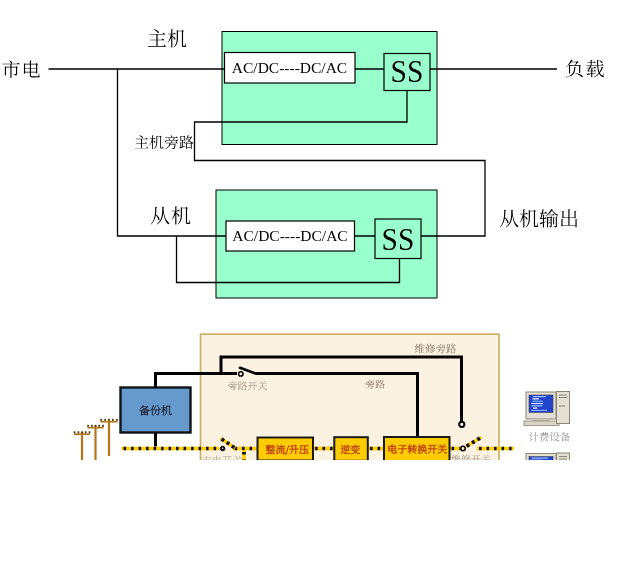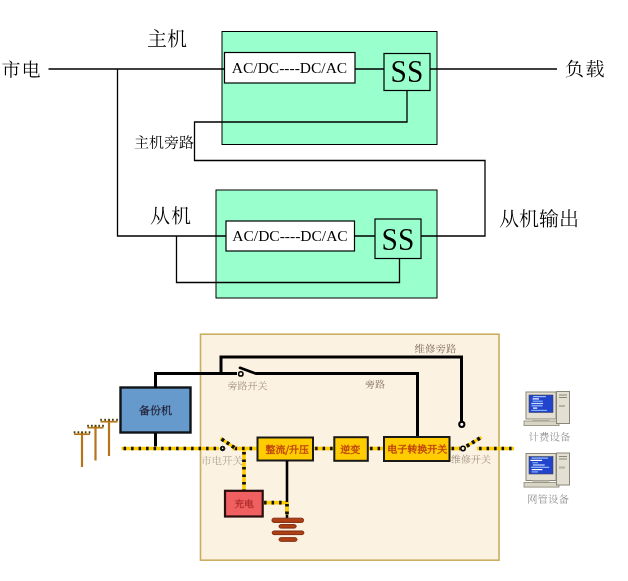--- a/index.html
+++ b/index.html
@@ -1,14 +1,14 @@
 <!DOCTYPE html>
 <html><head><meta charset="utf-8"><title>d</title><style>
 html,body{margin:0;padding:0;background:#ffffff;font-family:"Liberation Sans",sans-serif;}
-#c{position:relative;width:628px;height:581px;overflow:hidden;}
+#c{position:relative;width:628px;height:460px;overflow:hidden;}
 </style></head><body>
 <div id="c">
 <svg width="628" height="581" viewBox="0 0 628 581">
 <defs>
         <path id="g0" d="M409 -838Q461 -825 493 -806Q525 -787 541 -766Q557 -746 559 -727Q562 -709 555 -696Q548 -683 534 -680Q520 -677 502 -688Q496 -713 479 -739Q462 -766 441 -789Q419 -813 398 -829ZM528 56Q528 60 514 68Q500 77 477 77H467V-667H528ZM238 -78Q238 -76 231 -71Q223 -65 212 -62Q201 -59 188 -59H178V-507V-538L243 -507H798V-477H238ZM752 -507 784 -546 865 -485Q861 -479 849 -474Q837 -468 822 -466V-143Q822 -119 815 -101Q809 -82 788 -71Q767 -60 722 -55Q720 -68 715 -79Q711 -90 700 -97Q689 -104 669 -110Q649 -116 614 -120V-136Q614 -136 630 -135Q646 -134 668 -132Q690 -130 709 -129Q729 -128 738 -128Q753 -128 757 -133Q762 -138 762 -148V-507ZM868 -736Q868 -736 877 -729Q886 -721 900 -710Q914 -699 929 -686Q945 -673 957 -661Q954 -645 932 -645H53L44 -675H817Z"></path>
 <path id="g1" d="M537 -828Q536 -818 527 -811Q519 -804 500 -801V-53Q500 -28 514 -18Q527 -9 574 -9H717Q768 -9 804 -9Q839 -10 855 -12Q866 -14 872 -17Q877 -20 882 -26Q888 -39 897 -80Q907 -121 918 -175H931L934 -21Q953 -16 960 -9Q966 -3 966 6Q966 23 947 33Q927 43 873 46Q819 50 715 50H570Q521 50 493 42Q465 34 453 14Q440 -5 440 -39V-840ZM797 -450V-420H156V-450ZM797 -244V-214H156V-244ZM759 -668 794 -707 872 -646Q867 -640 856 -635Q844 -630 829 -627V-178Q829 -175 820 -170Q812 -166 800 -162Q789 -158 778 -158H769V-668ZM188 -167Q188 -164 181 -159Q174 -154 163 -150Q153 -146 139 -146H129V-668V-699L195 -668H801V-638H188Z"></path>
 <path id="g2" d="M111 -605H774L822 -666Q822 -666 832 -659Q841 -652 855 -641Q869 -630 885 -616Q900 -603 914 -591Q910 -575 888 -575H119ZM152 -318H733L781 -378Q781 -378 790 -371Q799 -363 812 -352Q826 -341 841 -329Q856 -316 869 -304Q868 -297 861 -293Q854 -289 843 -289H160ZM43 5H818L868 -56Q868 -56 877 -49Q886 -42 901 -31Q915 -20 931 -6Q947 7 960 19Q956 34 934 34H52ZM469 -605H530V20H469ZM354 -837Q425 -821 472 -800Q518 -778 545 -753Q572 -729 581 -707Q591 -685 587 -669Q584 -653 570 -648Q557 -642 537 -651Q522 -682 489 -715Q457 -748 419 -778Q380 -807 344 -826Z"></path>
 <path id="g3" d="M518 -768H789V-739H518ZM489 -768V-778V-800L559 -768H547V-418Q547 -348 540 -279Q533 -210 511 -145Q489 -81 447 -24Q404 33 332 78L318 66Q391 4 428 -72Q464 -147 477 -234Q489 -320 489 -417ZM745 -768H734L770 -808L847 -742Q841 -736 831 -731Q821 -727 803 -725V-30Q803 -17 807 -12Q811 -7 824 -7H856Q868 -7 878 -7Q887 -7 891 -8Q895 -9 898 -11Q901 -12 903 -17Q907 -24 911 -45Q915 -67 920 -95Q924 -123 928 -148H941L945 -14Q960 -8 965 -3Q970 3 970 13Q970 31 946 39Q923 47 857 47H811Q783 47 769 40Q755 34 750 21Q745 7 745 -13ZM42 -618H317L361 -674Q361 -674 369 -668Q377 -661 390 -650Q402 -639 416 -627Q430 -615 440 -604Q439 -588 415 -588H50ZM198 -618H263V-602Q236 -475 183 -362Q130 -249 51 -158L37 -170Q76 -232 107 -306Q138 -380 161 -459Q184 -539 198 -618ZM211 -835 305 -825Q303 -814 296 -807Q288 -800 269 -797V54Q269 58 262 64Q255 69 245 73Q234 77 224 77H211ZM269 -495Q322 -475 355 -451Q387 -428 403 -405Q419 -382 422 -363Q424 -344 417 -332Q411 -320 398 -317Q385 -315 368 -327Q362 -352 343 -381Q325 -411 302 -439Q280 -467 258 -487Z"></path>
 <path id="g4" d="M556 -149Q659 -129 731 -103Q802 -78 846 -50Q890 -23 912 3Q933 28 936 47Q938 67 926 76Q913 85 890 80Q865 53 824 23Q784 -7 735 -37Q687 -67 638 -92Q590 -117 548 -136ZM421 -819Q418 -812 410 -809Q402 -806 382 -807Q349 -745 299 -679Q250 -612 190 -553Q131 -494 68 -452L56 -464Q108 -510 158 -574Q208 -638 250 -709Q292 -781 318 -847ZM599 -741 642 -782 716 -713Q710 -708 701 -706Q692 -704 676 -703Q658 -680 632 -649Q606 -617 578 -587Q550 -556 523 -535H505Q524 -562 545 -601Q565 -639 583 -678Q600 -716 611 -741ZM643 -741V-711H292L312 -741ZM584 -441Q580 -432 571 -426Q562 -420 544 -421Q540 -358 532 -303Q525 -248 508 -200Q492 -152 460 -111Q429 -71 376 -35Q324 0 246 30Q167 59 55 84L46 63Q166 30 245 -9Q324 -47 370 -93Q417 -139 440 -195Q463 -250 470 -318Q478 -386 481 -468ZM735 -551 768 -586 838 -531Q834 -526 825 -521Q815 -517 803 -515V-160Q803 -157 795 -152Q786 -146 775 -142Q763 -138 753 -138H743V-551ZM268 -143Q268 -140 261 -135Q254 -130 242 -126Q231 -122 218 -122H208V-551V-582L273 -551H775V-521H268Z"></path>
 <path id="g5" d="M357 60Q357 63 344 70Q331 78 309 78H300V-262H357ZM392 -368Q390 -358 382 -351Q375 -344 357 -342V-246Q357 -246 345 -246Q333 -246 318 -246H303V-379ZM54 -107Q98 -111 177 -119Q255 -128 356 -140Q456 -152 562 -165L565 -148Q485 -128 374 -102Q264 -76 113 -45Q110 -36 103 -31Q97 -25 90 -23ZM484 -317Q484 -317 497 -307Q509 -297 527 -282Q545 -268 559 -254Q555 -238 533 -238H144L136 -268H443ZM481 -479Q481 -479 494 -469Q507 -459 525 -444Q543 -430 558 -415Q555 -399 533 -399H65L57 -429H439ZM329 -509Q325 -501 313 -496Q302 -490 281 -496L295 -511Q285 -487 270 -452Q254 -417 235 -378Q216 -338 197 -302Q178 -265 163 -239H171L144 -214L89 -263Q98 -268 113 -275Q128 -281 140 -283L111 -255Q126 -279 145 -317Q164 -354 183 -396Q203 -437 220 -476Q236 -515 246 -542ZM365 -826Q364 -816 355 -809Q347 -802 327 -798V-564H271V-836ZM947 -445Q943 -437 934 -432Q926 -428 906 -430Q882 -356 844 -283Q806 -209 751 -142Q696 -75 624 -19Q551 37 457 77L447 62Q531 19 597 -41Q664 -100 714 -172Q765 -243 799 -320Q833 -397 852 -476ZM734 -819Q786 -804 820 -785Q854 -766 871 -747Q889 -727 893 -710Q898 -693 893 -681Q888 -669 876 -666Q864 -662 848 -670Q839 -692 817 -718Q795 -744 770 -769Q745 -793 724 -810ZM700 -812Q697 -803 689 -797Q681 -790 663 -788Q662 -660 669 -541Q676 -421 697 -318Q718 -215 760 -138Q803 -60 873 -17Q885 -8 891 -10Q897 -11 903 -26Q911 -45 921 -77Q932 -108 940 -139L953 -137L939 10Q960 33 964 44Q968 55 962 63Q954 76 935 76Q916 75 893 65Q869 54 848 38Q770 -12 722 -96Q674 -180 649 -292Q623 -405 614 -541Q605 -678 605 -832ZM464 -763Q464 -763 478 -752Q491 -742 509 -727Q527 -712 540 -697Q536 -681 515 -681H92L84 -711H424ZM875 -632Q875 -632 883 -625Q891 -619 904 -608Q917 -598 932 -586Q946 -574 958 -562Q954 -546 932 -546H45L37 -575H830Z"></path>

